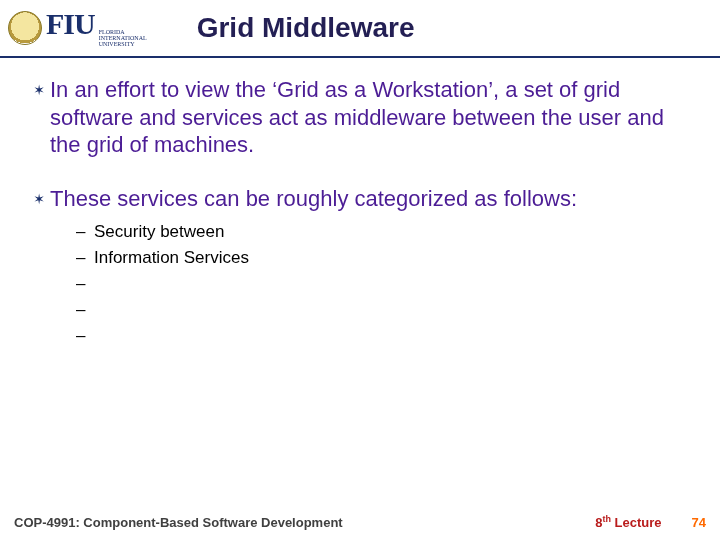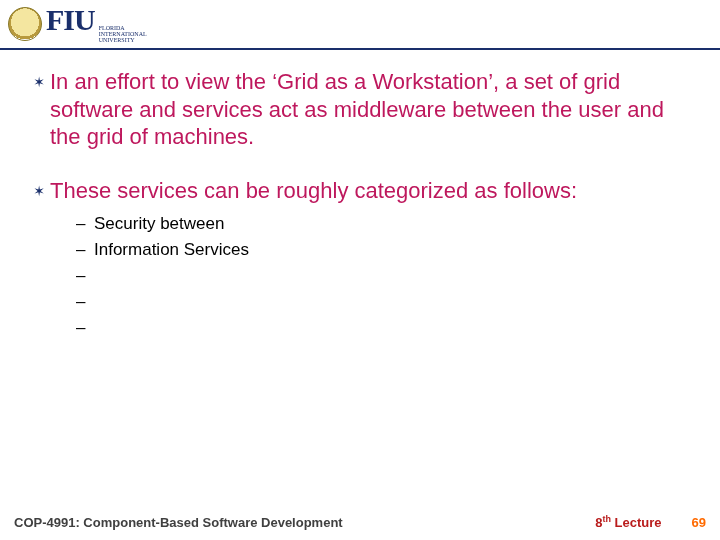--- a/index.html
+++ b/index.html
@@ -2,21 +2,21 @@
 <html><head>
 <meta charset="utf-8">
 <style>
   * { margin: 0; padding: 0; box-sizing: border-box; }
   html, body { width: 720px; height: 540px; font-family: Arial, Helvetica, sans-serif; background: #fff; }
   .slide { width: 720px; height: 540px; position: relative; background: #fff; }
 
   .header {
     display: flex;
     align-items: center;
-    height: 50px;
+    height: 58px;
     border-bottom: 2px solid #1a2f6b;
     padding: 0 8px;
   }
   .logo-group { display: flex; align-items: center; gap: 4px; }
   .seal {
     width: 34px; height: 34px; border-radius: 50%;
     background: radial-gradient(circle at 50% 45%, #f4e6a0 0 14px, #b89a3e 14px 17px, transparent 17px);
     border: 1px solid #8a7a2a;
   }
   .fiu-logo {
@@ -49,21 +49,21 @@
     flex: 0 0 22px;
     display: flex;
     justify-content: center;
     padding-top: 6px;
     font-size: 14px;
     color: #1a2f6b;
   }
   .bullet-text {
     flex: 1;
     font-size: 22px;
-    color: #be185d;
+    color: #4c1d95;
     line-height: 1.25;
   }
 
   .sublist {
     margin-left: 48px;
     margin-top: 4px;
   }
   .sub-row {
     display: flex;
     align-items: flex-start;
@@ -101,20 +101,21 @@
       <div class="seal"></div>
       <div class="fiu-logo">
         <span class="fiu-main">FIU</span>
         <span class="fiu-side">
           <span>FLORIDA</span>
           <span>INTERNATIONAL</span>
           <span>UNIVERSITY</span>
         </span>
       </div>
     </div>
+    <div class="title">Grid Middleware</div>
   </div>
 
   <div class="body">
 
     <div class="bullet-row">
       <div class="bullet-icon">✶</div>
       <div class="bullet-text">In an effort to view the ‘Grid as a Workstation’, a set of grid software and services act as middleware between the user and the grid of machines.</div>
     </div>
 
     <div class="bullet-row" style="margin-bottom:10px;">
@@ -142,16 +143,16 @@
       </div>
     </div>
 
   </div>
 
   <div class="footer">
     <div class="footer-left">COP-4991: Component-Based Software Development</div>
     <div class="footer-center">
       <span>8</span><sup>th</sup><span> Lecture</span>
     </div>
-    <div class="footer-right">69</div>
+    <div class="footer-right">74</div>
   </div>
 
 </div>
 
 </body></html>

